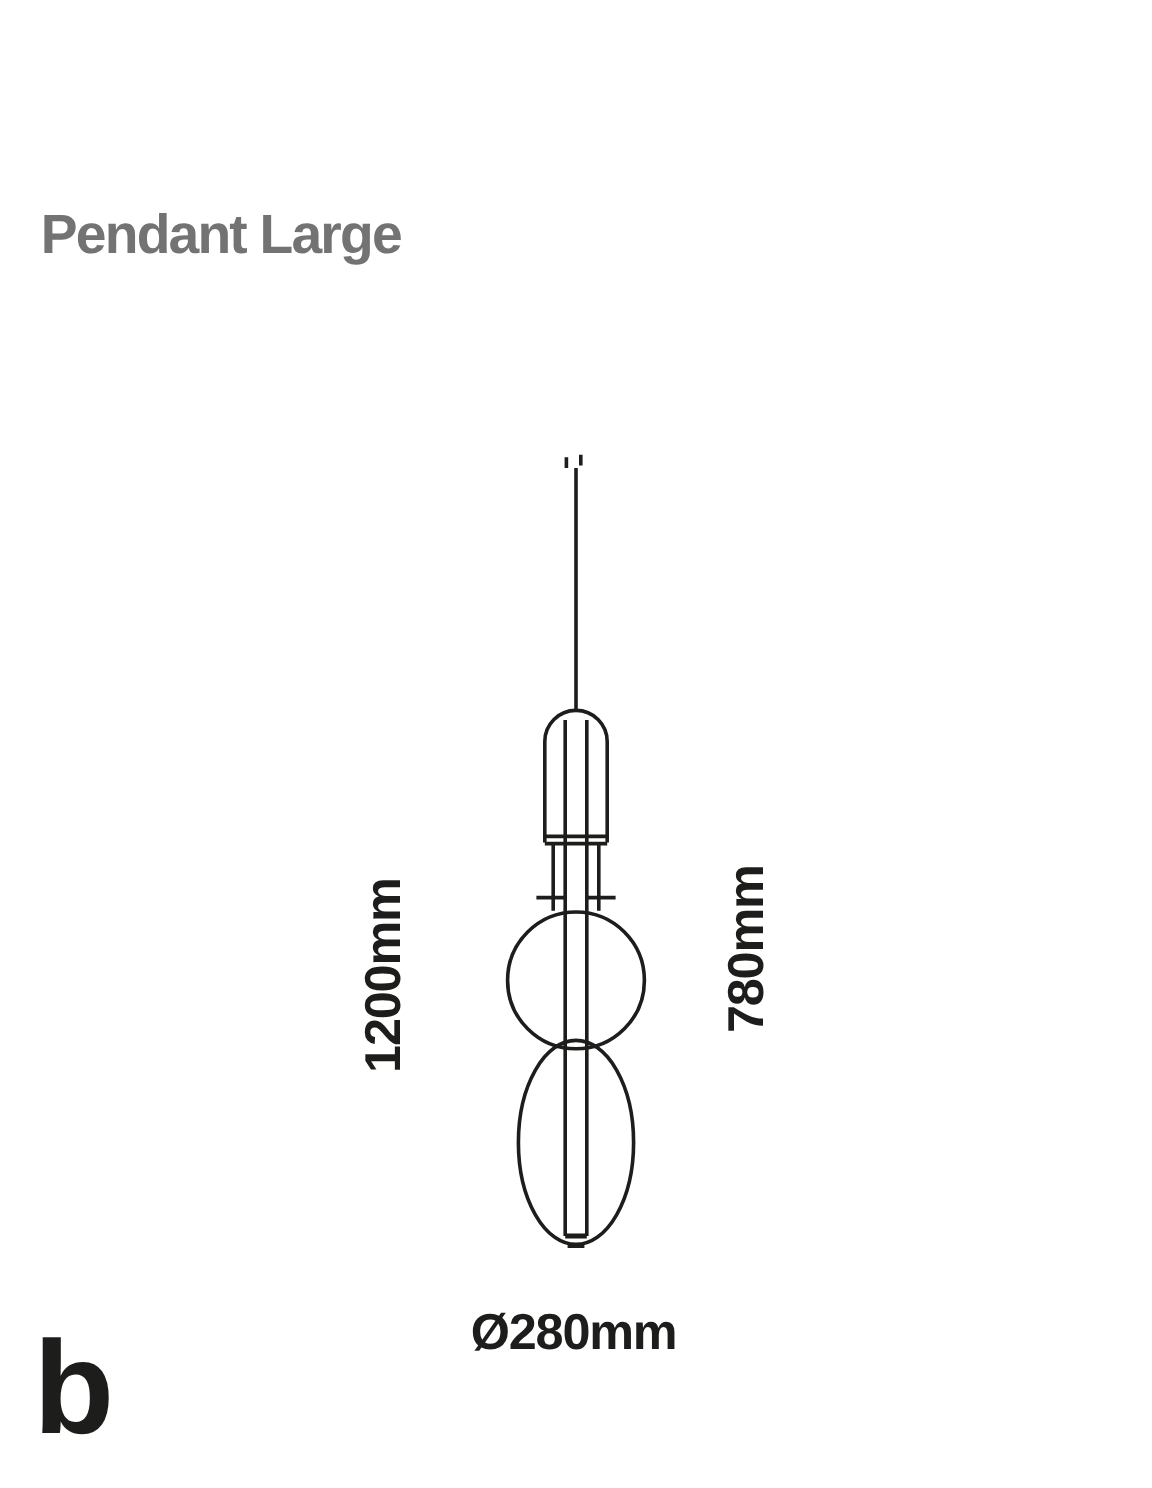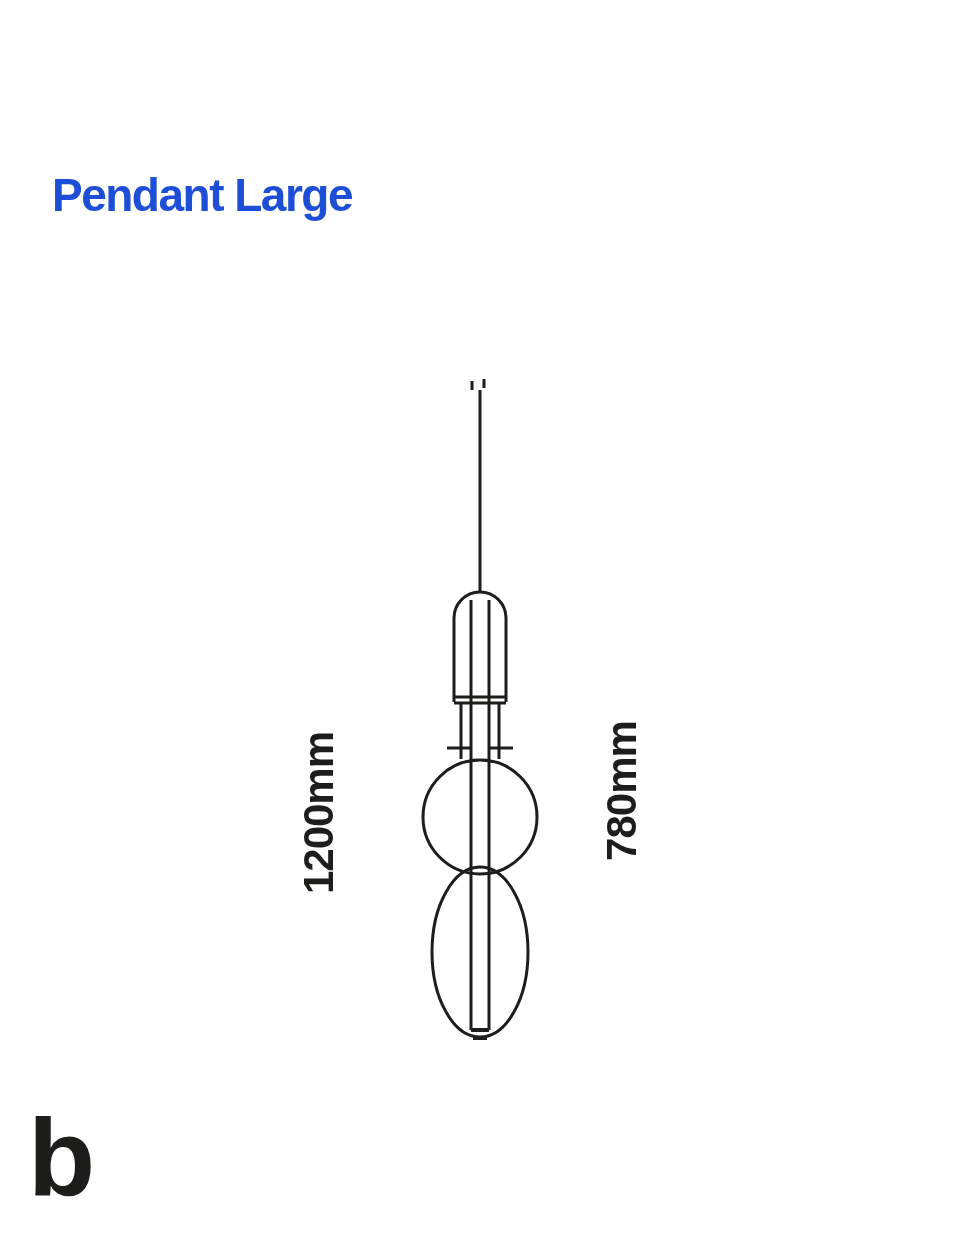--- a/index.html
+++ b/index.html
@@ -6,25 +6,25 @@
   .page{
     position:relative;
     width:960px;height:1240px;
     background:#ffffff;
     overflow:hidden;
     font-family:"Liberation Sans", sans-serif;
     color:#1d1d1b;
   }
   .page-title{
     position:absolute;
-    left:52px;top:168px;
+    left:34px;top:168px;
     font-size:46px;
     font-weight:bold;
     letter-spacing:-1.5px;
-    color:#1d4ed8;
+    color:#737373;
     white-space:nowrap;
   }
   .drawing-svg{
     position:absolute;
     left:0;top:0;
     width:960px;height:1240px;
   }
   .drawing-svg path,
   .drawing-svg circle,
   .drawing-svg ellipse,
@@ -88,16 +88,17 @@
 
     <path d="M471,600 V1030 M489,600 V1030" stroke-width="3"></path>
 
     <path d="M471,1030 H489 M473,1038 H487" stroke-width="4"></path>
   </svg>
 
   <div class="dim-label dim-left">1200mm</div>
 
   <div class="dim-label dim-right">780mm</div>
 
+  <div class="dim-label dim-bottom">Ø280mm</div>
 
   <div class="brand-logo">b</div>
 
 </div>
 
 </body></html>

